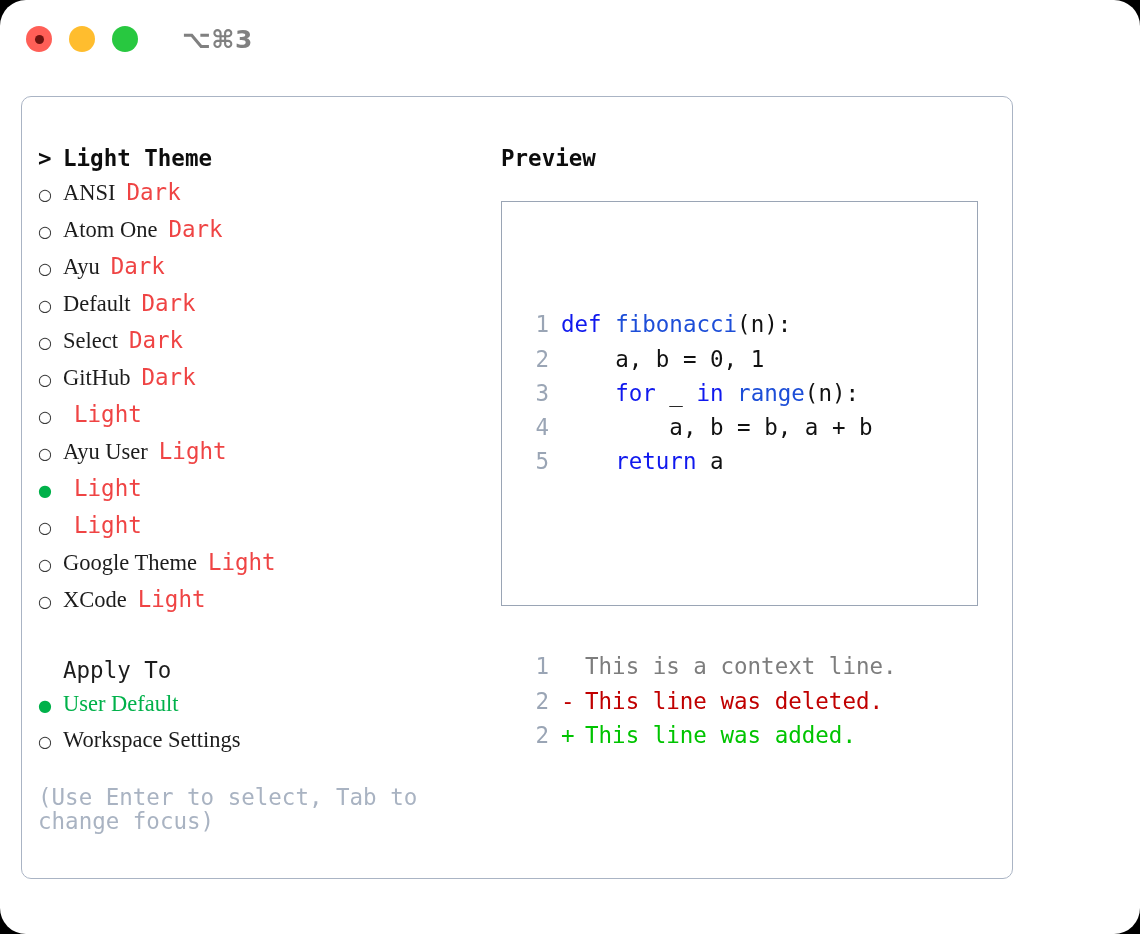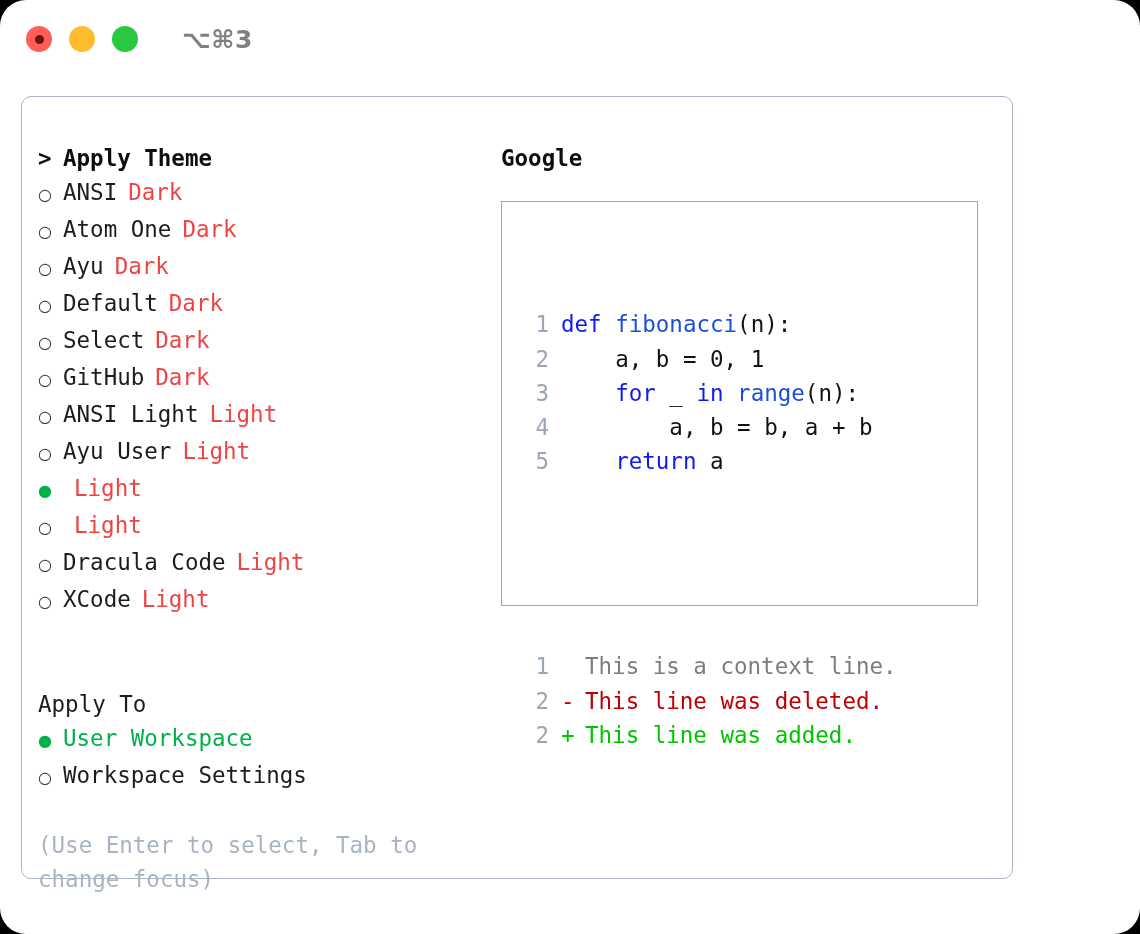--- a/index.html
+++ b/index.html
@@ -120,43 +120,42 @@
   .marker {
     width: 25px;
     flex: 0 0 25px;
     display: inline-block;
     color: #3a3a3a;
     font-family: "DejaVu Sans", "Liberation Sans", sans-serif;
     font-size: 16px;
     line-height: 34px;
   }
   .row.selected .marker { color: #00b14a; }
-  .label { color: #1c1c1c; }
+  .label { color: #1c1c1c; font-family: Liberation Serif, serif; }
   .row.selected .label { color: #00b14a; }
   .tag {
     color: #ef4444;
     padding-left: 11px;
   }
 
   .spacer-row { height: 34px; }
 
   .section-head {
     display: flex;
     line-height: 34px;
     font-size: 22.5px;
     white-space: pre;
     color: #1c1c1c;
-    flex-direction: column;
   }
   .section-head .marker { color: transparent; }
 
   .hint {
-    margin-top: 33px;
-    font-size: 22.5px;
-    line-height: 34px;
+    margin-top: 26px;
+    font-size: 22.5px;
+    line-height: 24px;
     color: #a9b3c2;
     width: 412px;
     white-space: pre-wrap;
   }
 
   
   .right-col {
     position: absolute;
     left: 479px;
     top: 44px;
@@ -222,55 +221,55 @@
     <div class="title-text">⌥⌘3</div>
   </div>
 
   <div class="panel">
     <div class="columns">
 
       <div class="left-col">
 
         <div class="list-head">
           <span class="caret">&gt;</span>
-          <span>Apply Theme</span>
+          <span>Light Theme</span>
         </div>
 
         <div id="theme-list">
             <div class="row"><span class="marker">○</span><span class="label">ANSI</span><span class="tag">Dark</span></div>
             <div class="row"><span class="marker">○</span><span class="label">Atom One</span><span class="tag">Dark</span></div>
             <div class="row"><span class="marker">○</span><span class="label">Ayu</span><span class="tag">Dark</span></div>
             <div class="row"><span class="marker">○</span><span class="label">Default</span><span class="tag">Dark</span></div>
             <div class="row"><span class="marker">○</span><span class="label">Select</span><span class="tag">Dark</span></div>
             <div class="row"><span class="marker">○</span><span class="label">GitHub</span><span class="tag">Dark</span></div>
-            <div class="row"><span class="marker">○</span><span class="label">ANSI Light</span><span class="tag">Light</span></div>
+            <div class="row"><span class="marker">○</span><span class="tag">Light</span></div>
             <div class="row"><span class="marker">○</span><span class="label">Ayu User</span><span class="tag">Light</span></div>
             <div class="row selected"><span class="marker">●</span><span class="tag">Light</span></div>
             <div class="row"><span class="marker">○</span><span class="tag">Light</span></div>
-            <div class="row"><span class="marker">○</span><span class="label">Dracula Code</span><span class="tag">Light</span></div>
+            <div class="row"><span class="marker">○</span><span class="label">Google Theme</span><span class="tag">Light</span></div>
             <div class="row"><span class="marker">○</span><span class="label">XCode</span><span class="tag">Light</span></div>
           </div>
 
         <div class="spacer-row"></div>
 
         <div class="section-head">
           <span class="marker">○</span>
           <span>Apply To</span>
         </div>
 
         <div id="apply-list">
-            <div class="row selected"><span class="marker">●</span><span class="label">User Workspace</span></div>
+            <div class="row selected"><span class="marker">●</span><span class="label">User Default</span></div>
             <div class="row"><span class="marker">○</span><span class="label">Workspace Settings</span></div>
           </div>
 
         <div class="hint">(Use Enter to select, Tab to change focus)</div>
       </div>
 
       <div class="right-col">
-        <div class="preview-head">Google</div>
+        <div class="preview-head">Preview</div>
 
         <div class="preview-box">
           <div class="code">
             <div id="code-lines"><div class="code-line"><span class="ln">1</span><span class="code-body"><span class="kw">def </span><span class="fn">fibonacci</span><span class="plain">(n):</span></span></div><div class="code-line"><span class="ln">2</span><span class="code-body"><span class="plain">    a, b = 0, 1</span></span></div><div class="code-line"><span class="ln">3</span><span class="code-body"><span class="plain">    </span><span class="kw">for</span><span class="plain"> _ </span><span class="kw">in</span><span class="plain"> </span><span class="fn">range</span><span class="plain">(n):</span></span></div><div class="code-line"><span class="ln">4</span><span class="code-body"><span class="plain">        a, b = b, a + b</span></span></div><div class="code-line"><span class="ln">5</span><span class="code-body"><span class="plain">    </span><span class="kw">return</span><span class="plain"> a</span></span></div></div>
             <div class="diff-gap"></div>
             <div id="diff-lines"><div class="code-line diff-ctx"><span class="ln">1</span> <span class="sign"> </span><span>This is a context line.</span></div><div class="code-line diff-del"><span class="ln">2</span> <span class="sign">-</span><span>This line was deleted.</span></div><div class="code-line diff-add"><span class="ln">2</span> <span class="sign">+</span><span>This line was added.</span></div></div>
           </div>
         </div>
       </div>
 

